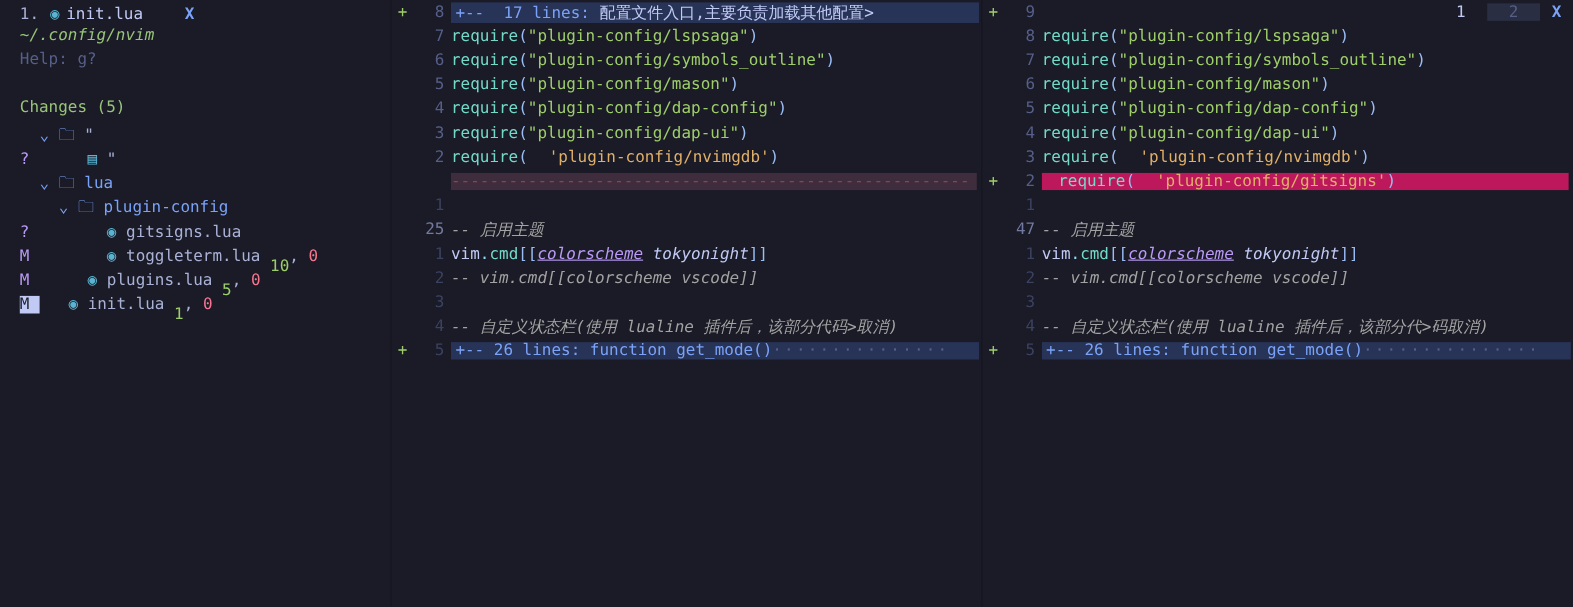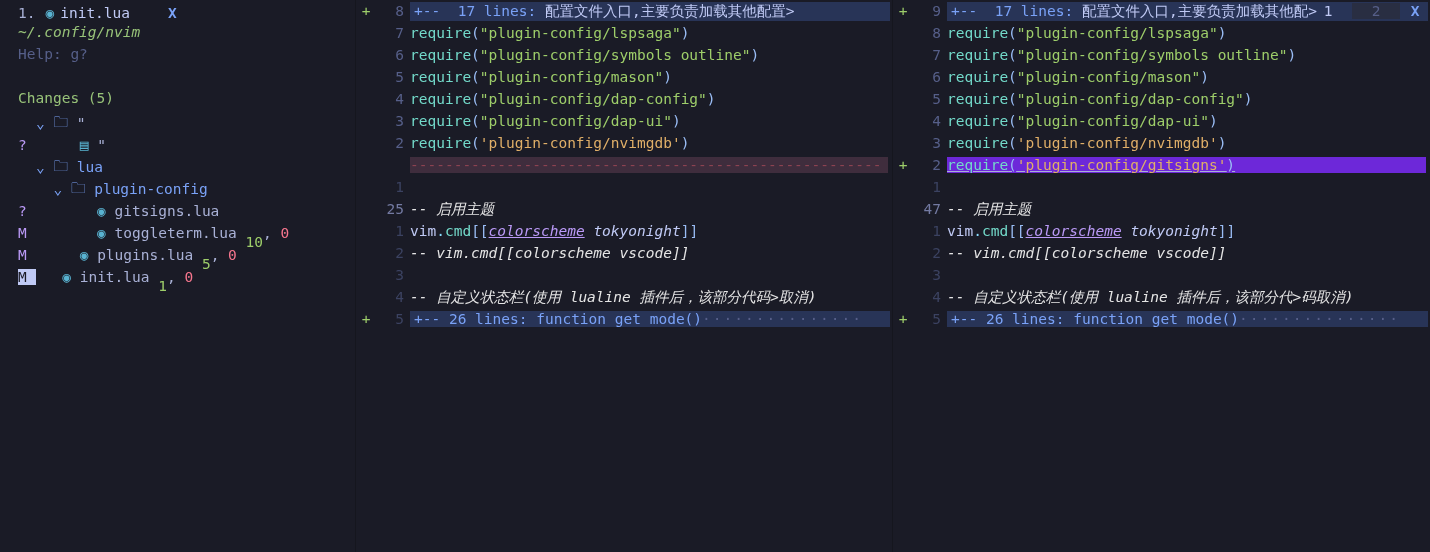--- a/index.html
+++ b/index.html
@@ -96,34 +96,34 @@
     color: #7aa2f7;
     padding: 0 4px;
     display: inline-block;
     width: calc(100% - 2px);
   }
   .fold .cn { color: #c0caf5; }
   .fold .dots { color: #565f89; letter-spacing: 2px; }
   .kw { color: #73daca; }
   .paren { color: #9abdf5; }
   .str { color: #9ece6a; }
-  .str2 { color: #e0af68; }
-  .comment { color: #e5e5e5; font-style: italic; }
+  .str2 { color: #e0af68; margin-left: 19px; }
+  .comment { color: #a3a3a3; font-style: italic; }
   .ident { color: #c0caf5; text-align: center; }
   .dot { color: #89ddff; }
   .brack { color: #9abdf5; }
   .it { font-style: italic; color: #bb9af7; text-decoration: underline; }
   .deleted-line {
     background: #3f2d3d;
     color: #8c4351;
     display: inline-block;
     width: calc(100% - 4px);
     height: 100%;
   }
-  .added-line { background: #6d28d9; display:inline-block; width: calc(100% - 4px); padding-left:0;text-decoration:underline;}
+  .added-line { background: #be185d; display:inline-block; width: calc(100% - 4px); padding-left:15px;}
   .topright-tabs {
     position: absolute;
     top: 0;
     right: 0;
     display: flex;
     align-items: center;
     height: 22px;
     gap: 0;
     z-index: 5;
   }
@@ -222,21 +222,20 @@
 
     <div class="pane">
       <div class="topright-tabs">
         <span class="t">1</span>
         <span class="t inactive">2</span>
         <span class="x">X</span>
       </div>
       <div class="code-row">
         <span class="sign">+</span>
         <span class="lnum near">9</span>
-        <span class="code"><span class="fold"><span>+--  17 lines: </span><span class="cn">配置文件入口,主要负责加载其他配</span><span class="cn">&gt;</span></span></span>
       </div>
       <div class="code-row"><span class="sign"></span><span class="lnum near">8</span><span class="code"><span class="kw">require</span><span class="paren">(</span><span class="str">"plugin-config/lspsaga"</span><span class="paren">)</span></span></div>
       <div class="code-row"><span class="sign"></span><span class="lnum near">7</span><span class="code"><span class="kw">require</span><span class="paren">(</span><span class="str">"plugin-config/symbols_outline"</span><span class="paren">)</span></span></div>
       <div class="code-row"><span class="sign"></span><span class="lnum near">6</span><span class="code"><span class="kw">require</span><span class="paren">(</span><span class="str">"plugin-config/mason"</span><span class="paren">)</span></span></div>
       <div class="code-row"><span class="sign"></span><span class="lnum near">5</span><span class="code"><span class="kw">require</span><span class="paren">(</span><span class="str">"plugin-config/dap-config"</span><span class="paren">)</span></span></div>
       <div class="code-row"><span class="sign"></span><span class="lnum near">4</span><span class="code"><span class="kw">require</span><span class="paren">(</span><span class="str">"plugin-config/dap-ui"</span><span class="paren">)</span></span></div>
       <div class="code-row"><span class="sign"></span><span class="lnum near">3</span><span class="code"><span class="kw">require</span><span class="paren">(</span><span class="str2">'plugin-config/nvimgdb'</span><span class="paren">)</span></span></div>
       <div class="code-row"><span class="sign">+</span><span class="lnum near">2</span><span class="code"><span class="added-line"><span class="kw">require</span><span class="paren">(</span><span class="str2">'plugin-config/gitsigns'</span><span class="paren">)</span></span></span></div>
       <div class="code-row"><span class="sign"></span><span class="lnum">1</span><span class="code"></span></div>
       <div class="code-row"><span class="sign"></span><span class="lnum cur">47</span><span class="code"><span class="comment">-- 启用主题</span></span></div>

